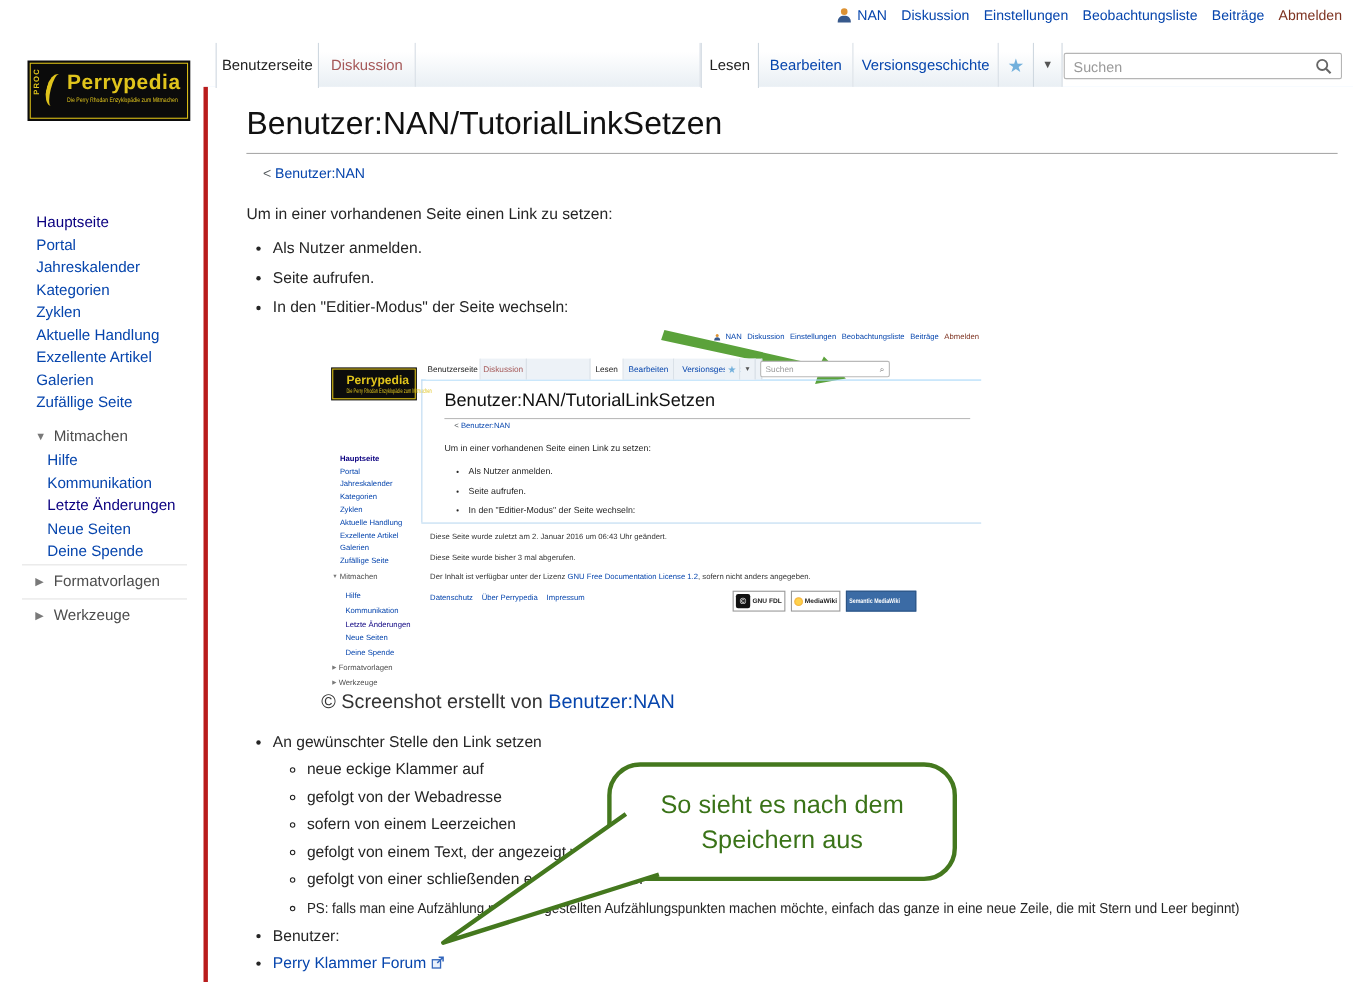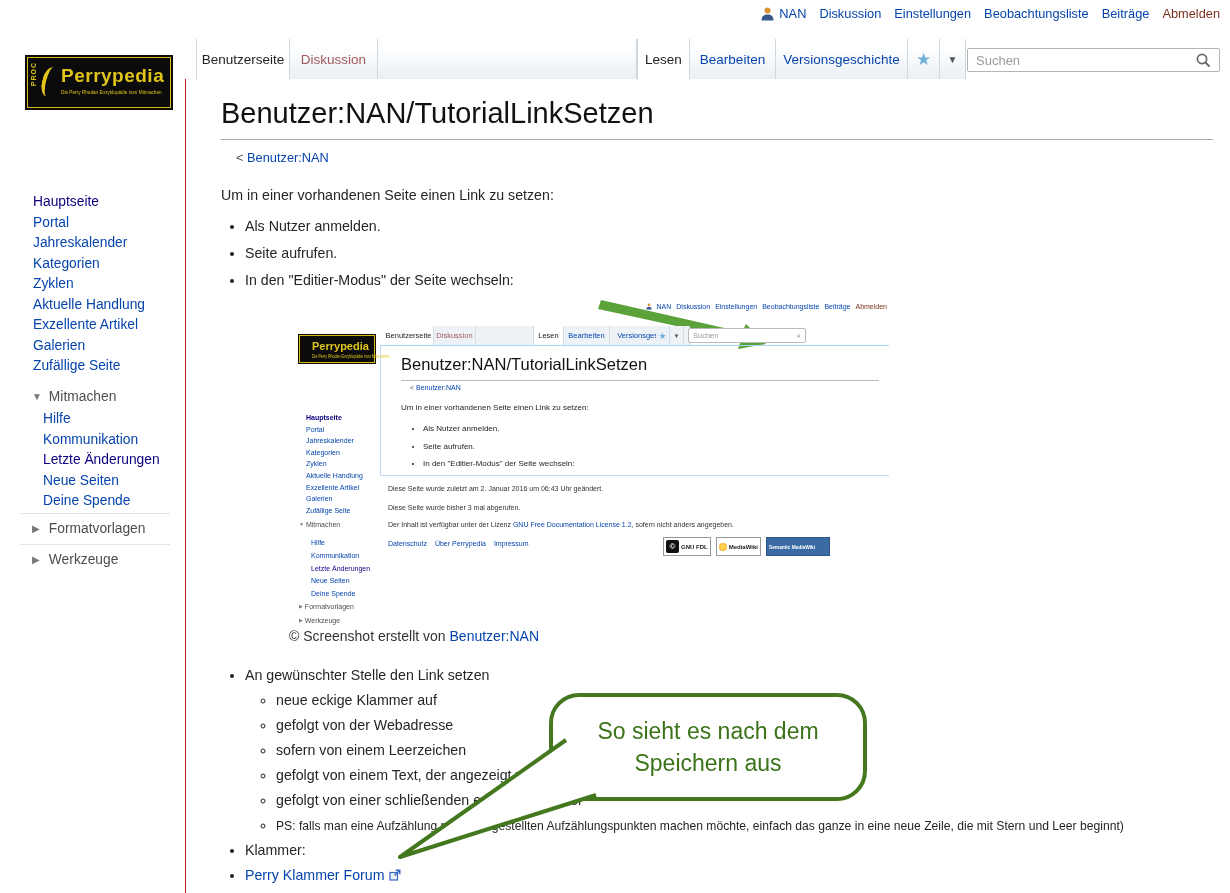--- a/index.html
+++ b/index.html
@@ -52,28 +52,28 @@
   .t-versionsgeschichte{left:590px;width:132px}
   .t-star{left:722px;width:32px;font-size:17px;color:#72b0dc}
   .t-caret{left:754px;width:26px;font-size:10px;color:#555}
   .searchbox{position:absolute;left:781px;top:9px;width:253px;height:24px;box-sizing:border-box;
              border:1px solid #b5b5b5;border-radius:2px;background:#fff;padding:0 28px 0 8px;
              font-size:13px;font-family:"Liberation Sans",sans-serif;color:#444;outline:none}
   .searchbox::placeholder{color:#9a9a9a}
   .search-icon{position:absolute;left:1010px;top:14px;cursor:pointer}
 
   
-  .content{position:absolute;left:185px;top:79px;right:0;bottom:0;background:#fff;border-left:1px solid #b91c1c}
+  .content{position:absolute;left:185px;top:79px;right:0;bottom:0;background:#fff;border-left:4px solid #b91c1c}
   .h1{position:absolute;left:35px;top:18px;width:992px;font-size:29px;font-weight:normal;color:#111;
       border-bottom:1px solid #aaa;padding-bottom:9px;margin:0}
   .crumb{position:absolute;left:50px;top:71px;font-size:12.8px;color:#54595d}
   .intro{position:absolute;left:35px;top:108px;font-size:14.2px}
   ul.steps{position:absolute;left:44px;top:134px;margin:0;padding-left:15px;font-size:14.2px}
   ul.steps li{height:27px;line-height:27px}
-  .caption{position:absolute;left:103px;top:549px;font-size:14px;color:#333}
+  .caption{position:absolute;left:103px;top:549px;font-size:18px;color:#333}
 
   ul.l2outer{position:absolute;left:44px;top:584px;margin:0;padding-left:15px;font-size:14.2px;z-index:1}
   ul.l2outer>li{line-height:25px}
   ul.l2inner{margin:0 0 0 16px;padding-left:15px}
   ul.l2inner li{line-height:25px;white-space:nowrap}
   .ps span{display:inline-block;font-size:13.2px;transform:scaleX(.92);transform-origin:left center;white-space:nowrap}
   .extlink-icon{display:inline-block;margin-left:4px;vertical-align:-1px}
 
   
   .bubble{position:absolute;left:363px;top:614px;width:310px;height:100px;background:#fff;
@@ -345,21 +345,21 @@
   <ul class="l2outer">
     <li>An gewünschter Stelle den Link setzen</li>
     <ul class="l2inner">
       <li>neue eckige Klammer auf</li>
       <li>gefolgt von der Webadresse</li>
       <li>sofern von einem Leerzeichen</li>
       <li>gefolgt von einem Text, der angezeigt werden soll</li>
       <li>gefolgt von einer schließenden eckigen Klammer</li>
       <li class="ps"><span>PS: falls man eine Aufzählung mit Vorangestellten Aufzählungspunkten machen möchte, einfach das ganze in eine neue Zeile, die mit Stern und Leer beginnt)</span></li>
     </ul>
-    <li>Klammer:</li>
+    <li>Benutzer:</li>
     <li>
       <a class="blue">Perry Klammer Forum</a><span class="extlink-icon"><svg width="12" height="12" viewBox="0 0 12 12">
             <rect x="1" y="3.5" width="7.5" height="7.5" fill="#eaf1fb" stroke="#3366bb" stroke-width="1.2"></rect>
             <path d="M5.5 6.5 L10.5 1.5 M6.8 1.2 h4 v4" fill="none" stroke="#3366bb" stroke-width="1.4"></path>
           </svg></span>
     </li>
   </ul>
 
   <div class="bubble">
     <div>

